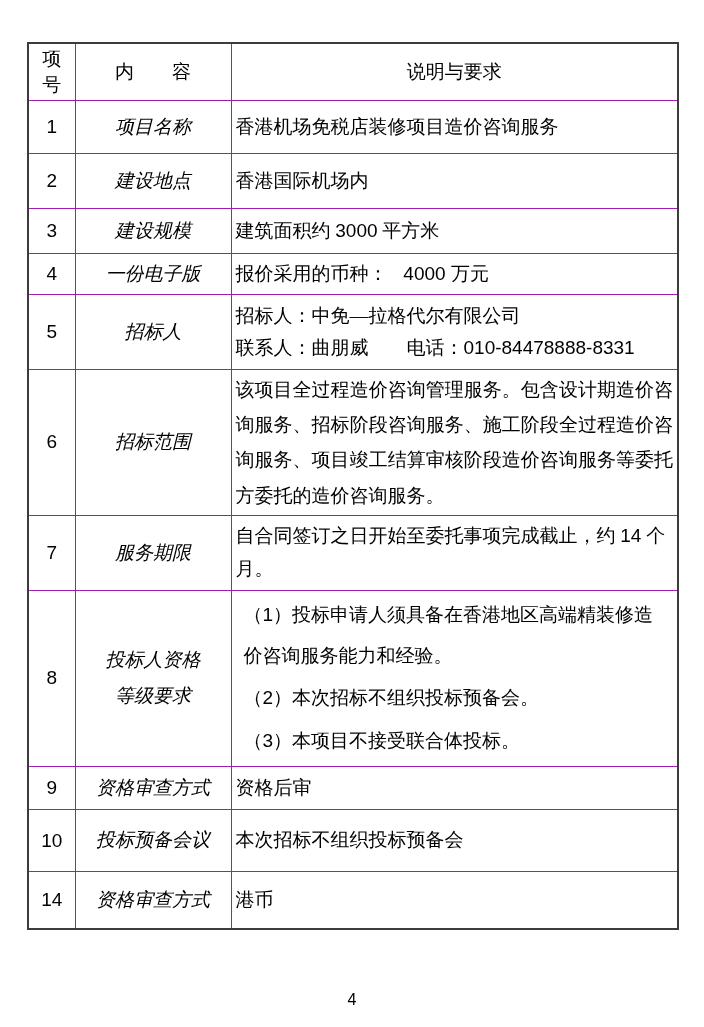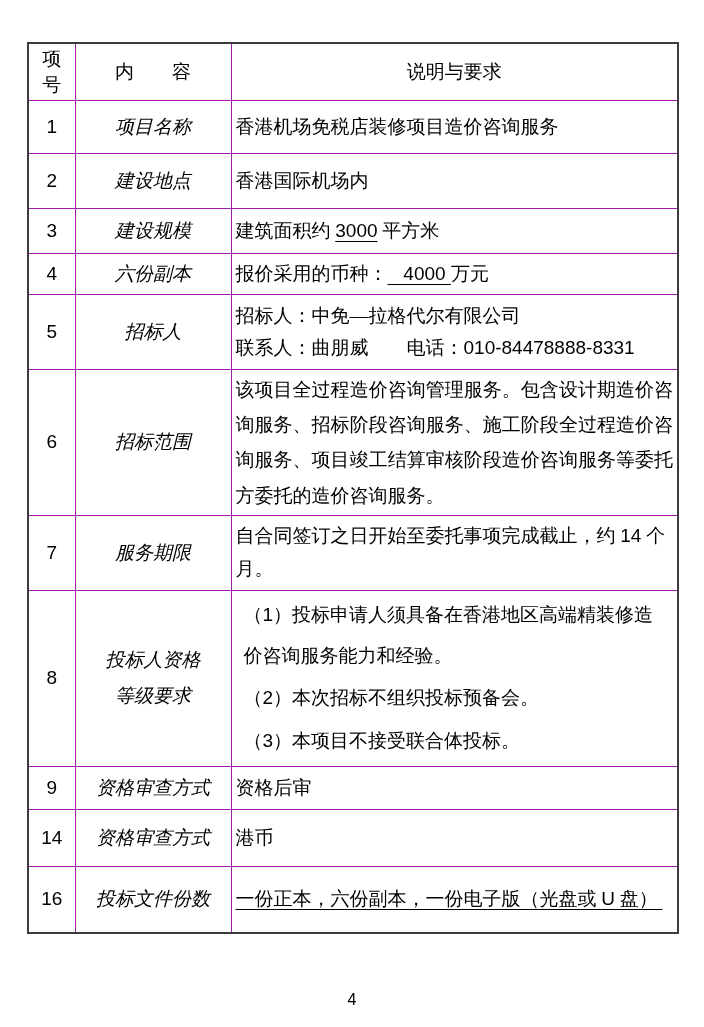--- a/index.html
+++ b/index.html
@@ -33,21 +33,21 @@
     font-size:15px;
   }
   td.content-cell { text-align:center; line-height:1.9;font-style:italic; }
   td.desc-cell {
     text-align:left; padding:4px 8px; line-height:1.7;
   }
   td.desc-cell .seg { white-space:pre-wrap; }
   td.desc-cell.justify { text-align:justify; line-height:1.85; }
   td.desc-cell.spread { line-height:2.15; }
   td.desc-cell.spread .desc-line { margin:2px 8px; }
-  .u { text-decoration:underline; text-underline-offset:4px; }
+  .u { text-underline-offset:4px; }
   .num { font-family:"Liberation Sans","DejaVu Sans",sans-serif; }
   .page-footer {
     position:absolute; top:991px; left:0; width:704px;
     text-align:center; font-size:16px;
     font-family:"Liberation Sans","DejaVu Sans",sans-serif;
   }
 </style>
 </head>
 <body>
 
@@ -91,21 +91,21 @@
           <td class="content-cell">
             <div>建设规模</div>
           </td>
           <td class="desc-cell">
             <div class="desc-line"><span class="seg">建筑面积约 </span><span class="seg u num">3000</span><span class="seg"> 平方米</span></div>
           </td>
         </tr>
         <tr style="height: 40px;">
           <td class="no-cell">4</td>
           <td class="content-cell">
-            <div>六份副本</div>
+            <div>一份电子版</div>
           </td>
           <td class="desc-cell">
             <div class="desc-line"><span class="seg">报价采用的币种：</span><span class="seg u num">   4000 </span><span class="seg">万元</span></div>
           </td>
         </tr>
         <tr style="height: 75px;">
           <td class="no-cell">5</td>
           <td class="content-cell">
             <div>招标人</div>
           </td>
@@ -146,36 +146,36 @@
         </tr>
         <tr style="height: 43px;">
           <td class="no-cell">9</td>
           <td class="content-cell">
             <div>资格审查方式</div>
           </td>
           <td class="desc-cell">
             <div class="desc-line"><span class="seg">资格后审</span></div>
           </td>
         </tr>
+        <tr style="height: 62px;">
+          <td class="no-cell">10</td>
+          <td class="content-cell">
+            <div>投标预备会议</div>
+          </td>
+          <td class="desc-cell">
+            <div class="desc-line"><span class="seg">本次招标不组织投标预备会</span></div>
+          </td>
+        </tr>
         <tr style="height: 57px;">
           <td class="no-cell">14</td>
           <td class="content-cell">
             <div>资格审查方式</div>
           </td>
           <td class="desc-cell">
             <div class="desc-line"><span class="seg">港币</span></div>
-          </td>
-        </tr>
-        <tr style="height: 66px;">
-          <td class="no-cell">16</td>
-          <td class="content-cell">
-            <div>投标文件份数</div>
-          </td>
-          <td class="desc-cell">
-            <div class="desc-line"><span class="seg u">一份正本，六份副本，一份电子版（光盘或 </span><span class="seg u num">U</span><span class="seg u"> 盘） </span></div>
           </td>
         </tr>
       </tbody>
   </table>
 
   <div class="page-footer">4</div>
 
 </div>
 
 </body></html>

